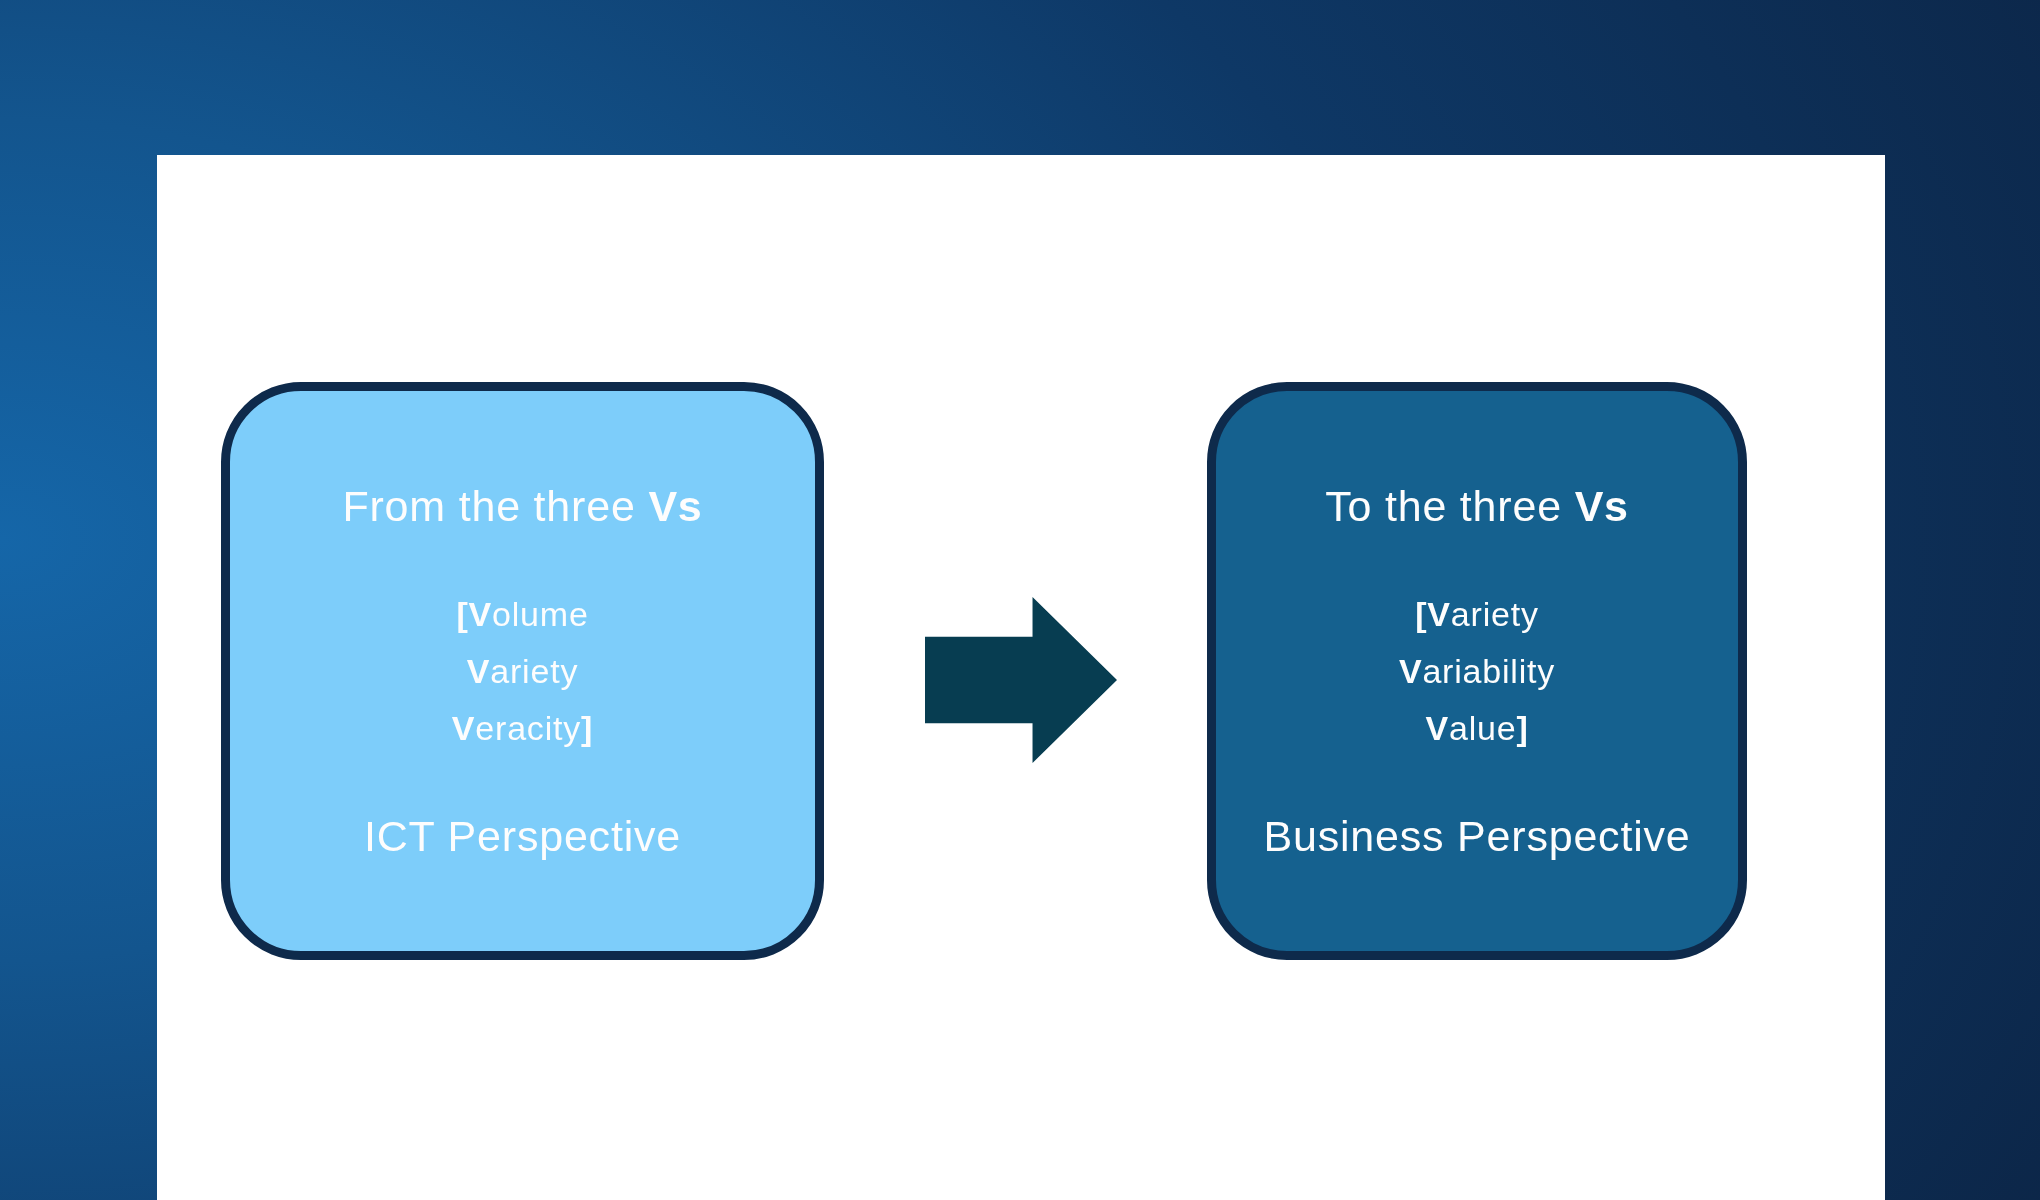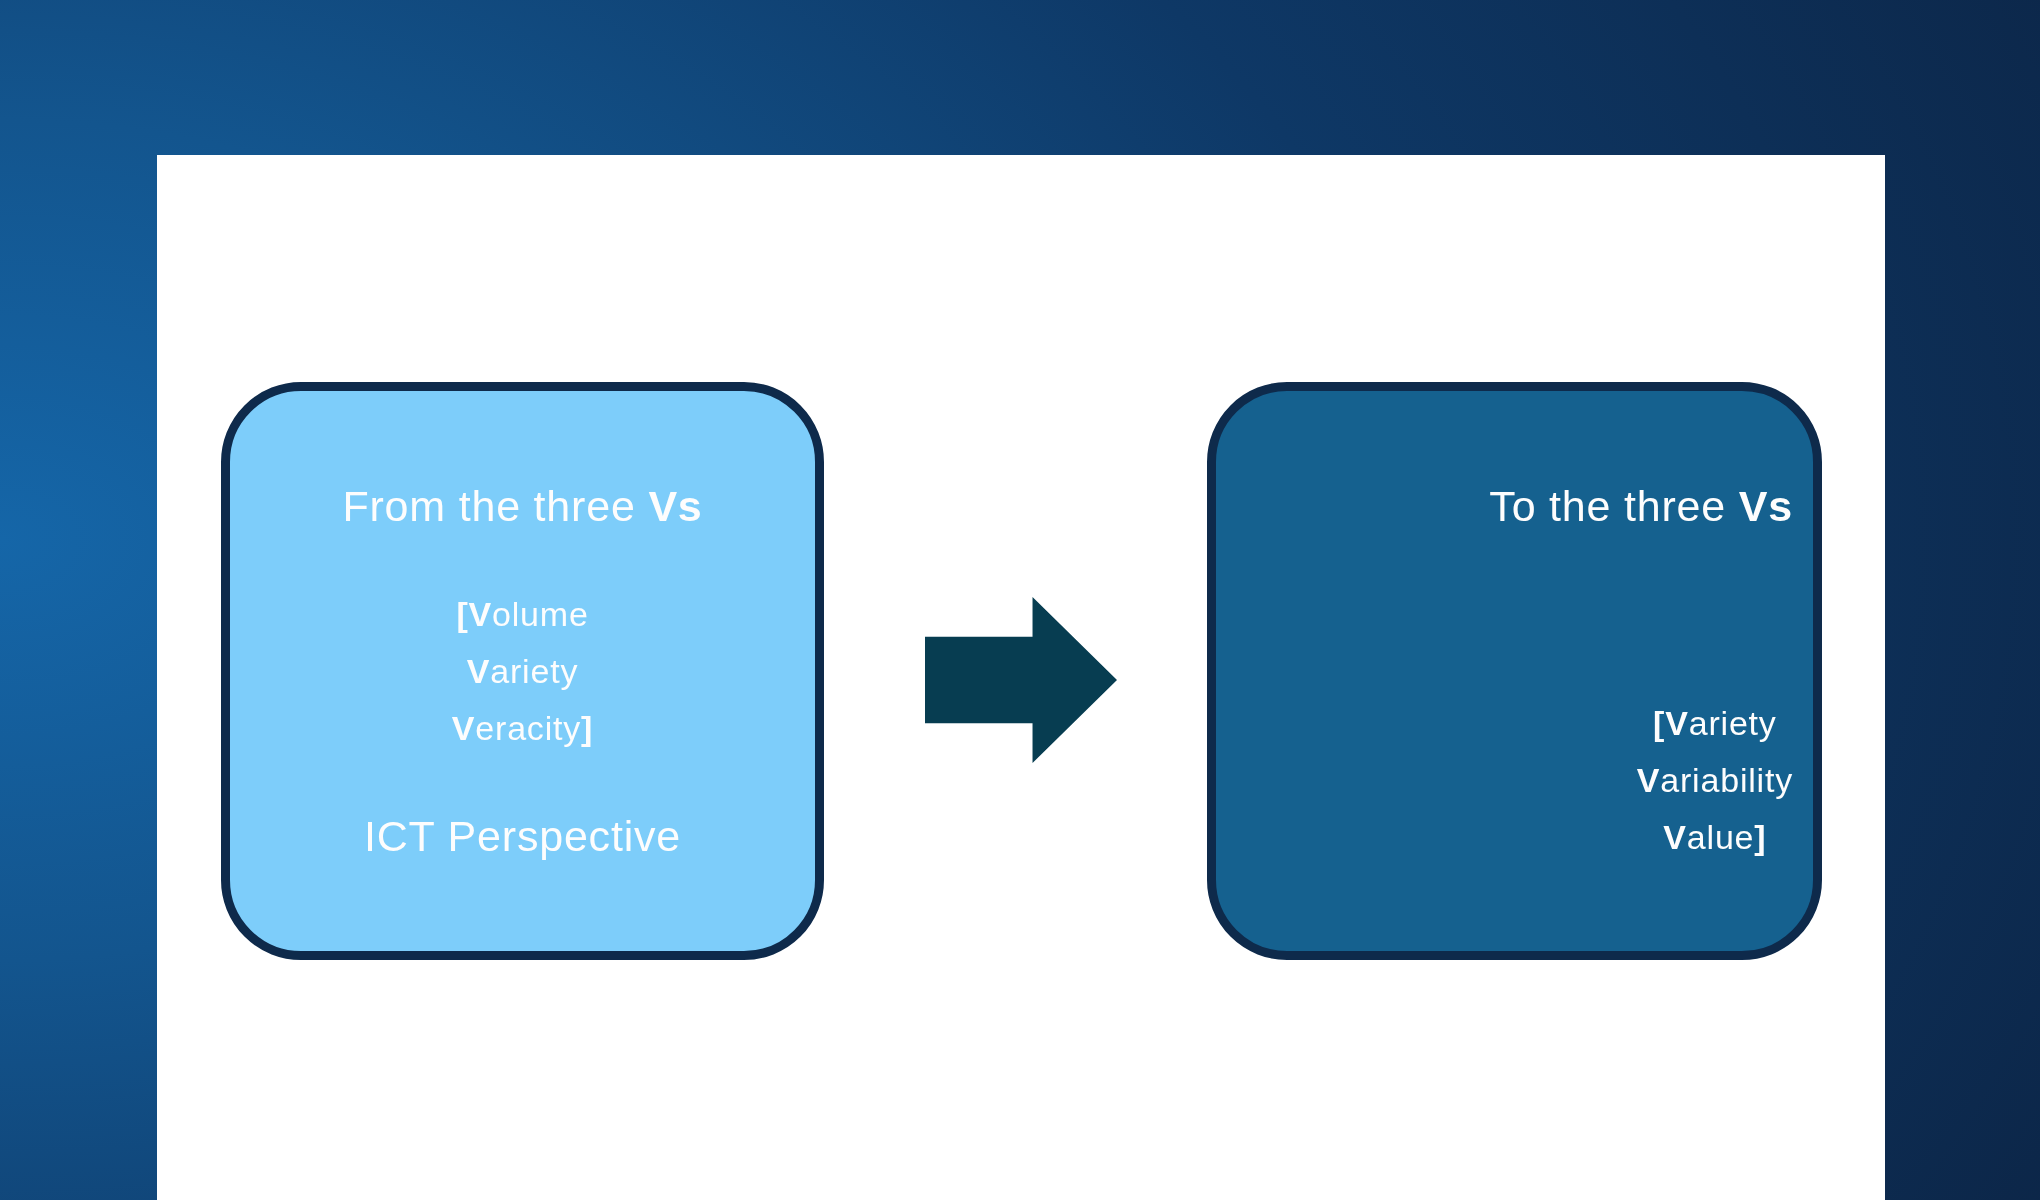--- a/index.html
+++ b/index.html
@@ -34,21 +34,21 @@
     border-radius: 80px;
     color: #fdfdfd;
     display: flex;
     flex-direction: column;
     justify-content: space-between;
     align-items: center;
     text-align: center;
     padding: 85px 20px;
   }
   .vbox-left  { left: 64px;   width: 603px; background: #7dcdfa; }
-  .vbox-right { left: 1050px; width: 615px; background: #15618f; align-items: flex-end; }
+  .vbox-right { left: 1050px; width: 540px; background: #15618f; }
 
   .box-title, .box-footer {
     font-size: 43px;
     line-height: 60px;
     letter-spacing: 0.8px;
     white-space: nowrap;
   }
   .box-lines {
     font-size: 34px;
     line-height: 57px;
@@ -84,16 +84,17 @@
 
     <div class="arrow"></div>
 
     <div class="vbox vbox-right">
       <div class="box-title"><span>To the three </span><span class="b">Vs</span></div>
       <div class="box-lines">
         <div class="box-line"><span class="b">[V</span><span>ariety</span><span class="b"></span></div>
         <div class="box-line"><span class="b">V</span><span>ariability</span><span class="b"></span></div>
         <div class="box-line"><span class="b">V</span><span>alue</span><span class="b">]</span></div>
       </div>
+      <div class="box-footer">Business Perspective</div>
     </div>
 
   </div>
 </div>
 
 </body></html>

